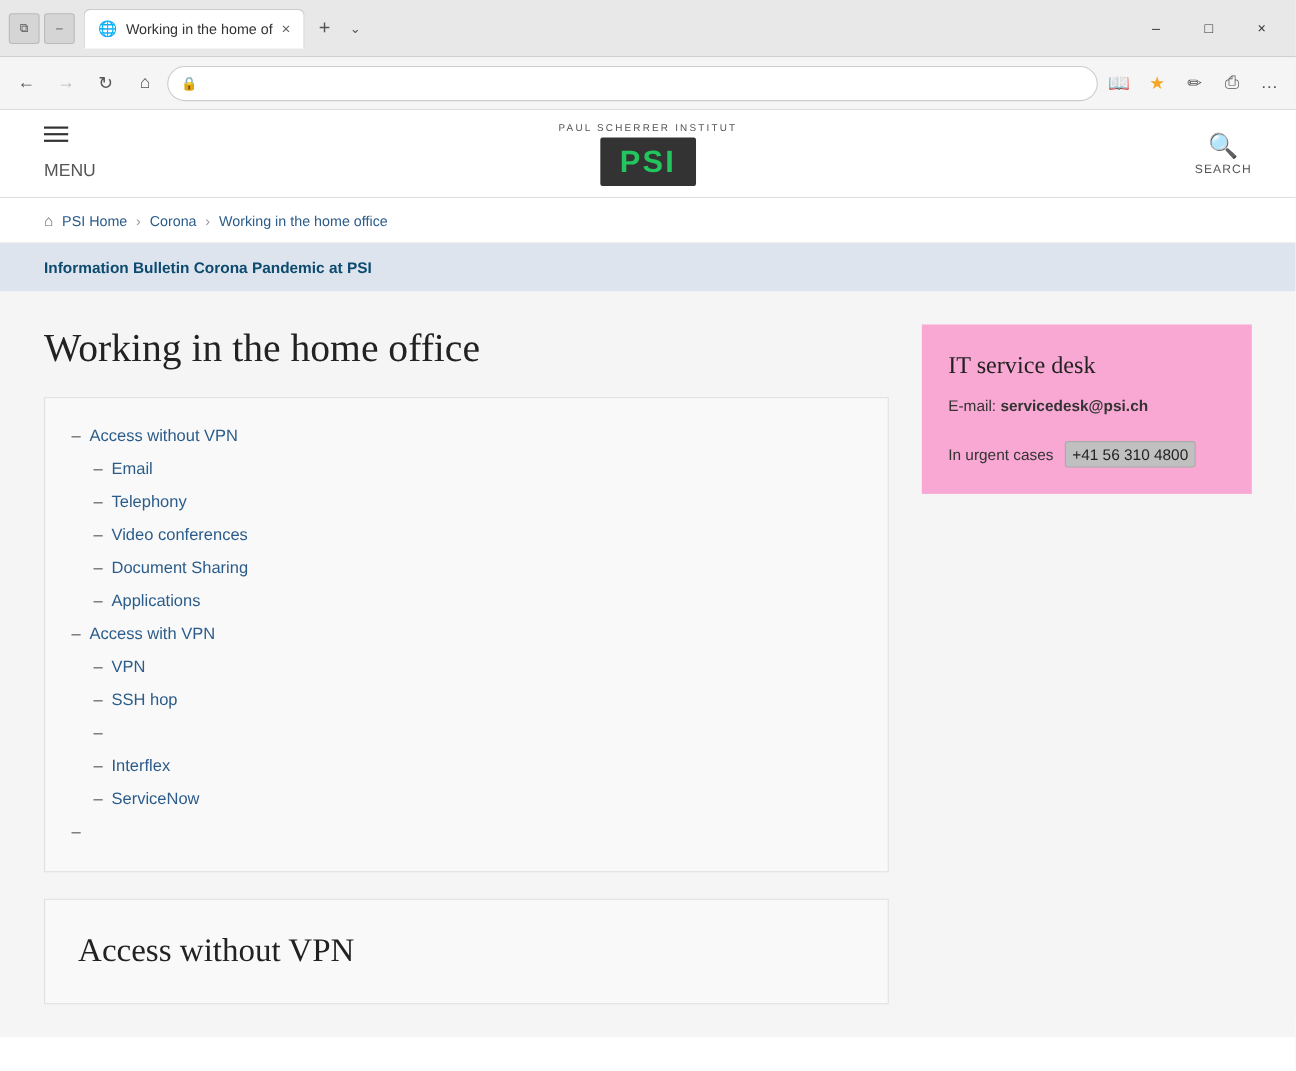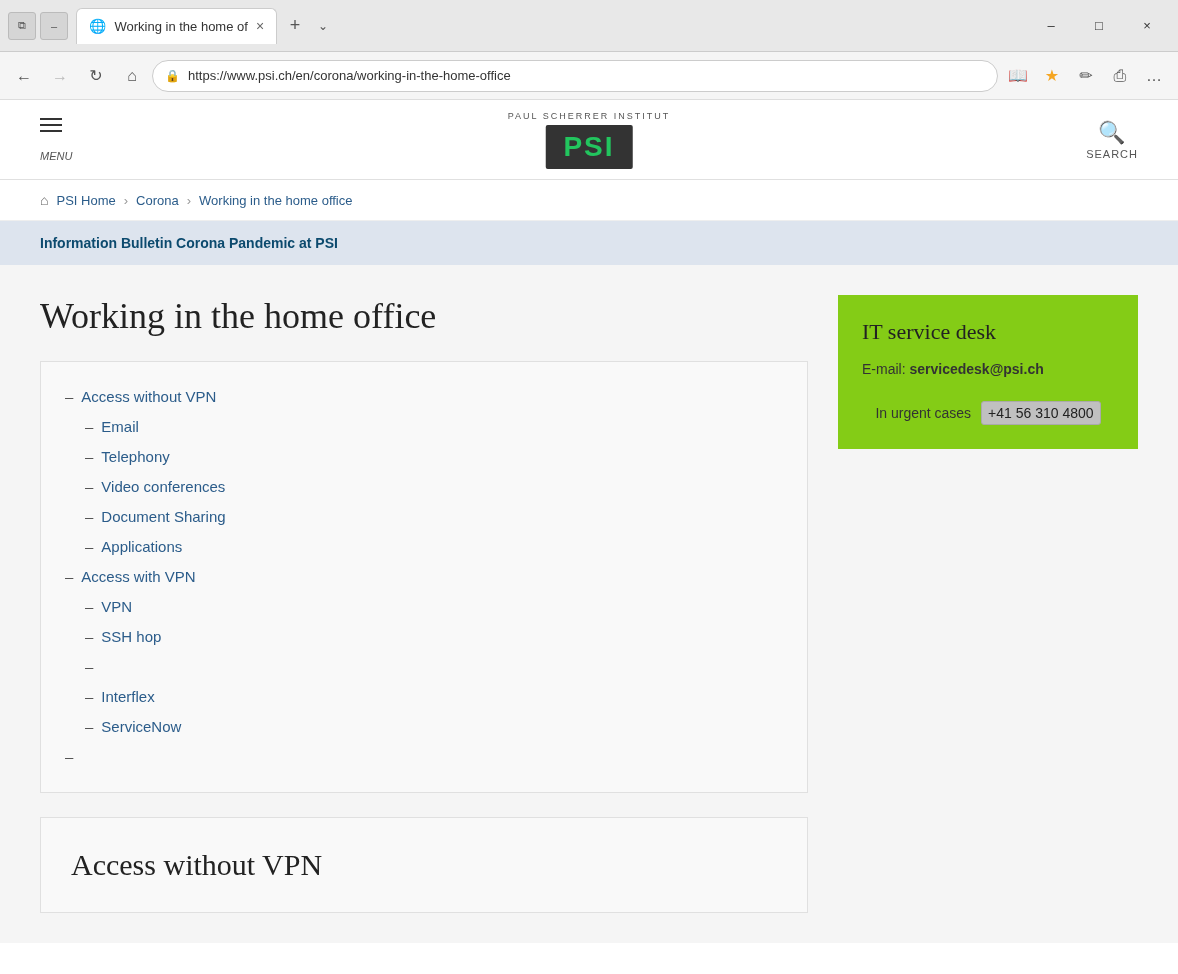--- a/index.html
+++ b/index.html
@@ -184,25 +184,24 @@
       gap: 4px;
       cursor: pointer;
     }
     .menu-btn span {
       display: block;
       width: 22px;
       height: 2px;
       background: #333;
     }
     .menu-label {
-      font-size: 11px;
+      font-size: 16px;
       color: #555;
       text-align: center;
       margin-top: 18px;
-      font-style: italic;
     }
     .logo-area {
       display: flex;
       flex-direction: column;
       align-items: center;
       position: absolute;
       left: 50%;
       transform: translateX(-50%);
       justify-content: center;
     }
@@ -296,21 +295,21 @@
       color: #2b5c8a;
       line-height: 2;
     }
     .toc-list li { display: flex; align-items: flex-start; }
     .toc-list .dash { margin-right: 8px; color: #555; flex-shrink: 0; }
     .toc-list .sub { padding-left: 20px; }
     .toc-list a { color: #2b5c8a; text-decoration: none; }
 
     
     .it-box {
-      background: #84cc16;
+      background: #f9a8d4;
       padding: 24px;
       margin-bottom: 20px;
     }
     .it-box h3 {
       font-size: 22px;
       font-weight: normal;
       color: #222;
       margin-bottom: 16px;
       font-family: Georgia, serif;
     }
@@ -323,21 +322,20 @@
       font-weight: bold;
       color: #333;
       text-decoration: none;
     }
     .it-box .urgent-line {
       font-size: 14px;
       color: #333;
       display: flex;
       align-items: center;
       gap: 10px;
-      justify-content: center;
     }
     .phone-badge {
       background: #c0c0c0;
       border: 1px solid #aaa;
       border-radius: 3px;
       padding: 3px 6px;
       font-size: 14px;
       color: #222;
     }
 
@@ -381,21 +379,20 @@
   </div>
 </div>
 
 <div class="browser-navbar">
   <div class="nav-btn">←</div>
   <div class="nav-btn disabled">→</div>
   <div class="nav-btn">↻</div>
   <div class="nav-btn">⌂</div>
   <div class="address-bar">
     <span class="lock-icon">🔒</span>
-    <input type="text" value="https://www.psi.ch/en/corona/working-in-the-home-office" style="">
   </div>
   <div class="toolbar-btns">
     <div class="toolbar-btn">📖</div>
     <div class="toolbar-btn star">★</div>
     <div class="toolbar-btn">✏</div>
     <div class="toolbar-btn">⎙</div>
     <div class="toolbar-btn">…</div>
   </div>
 </div>
 

